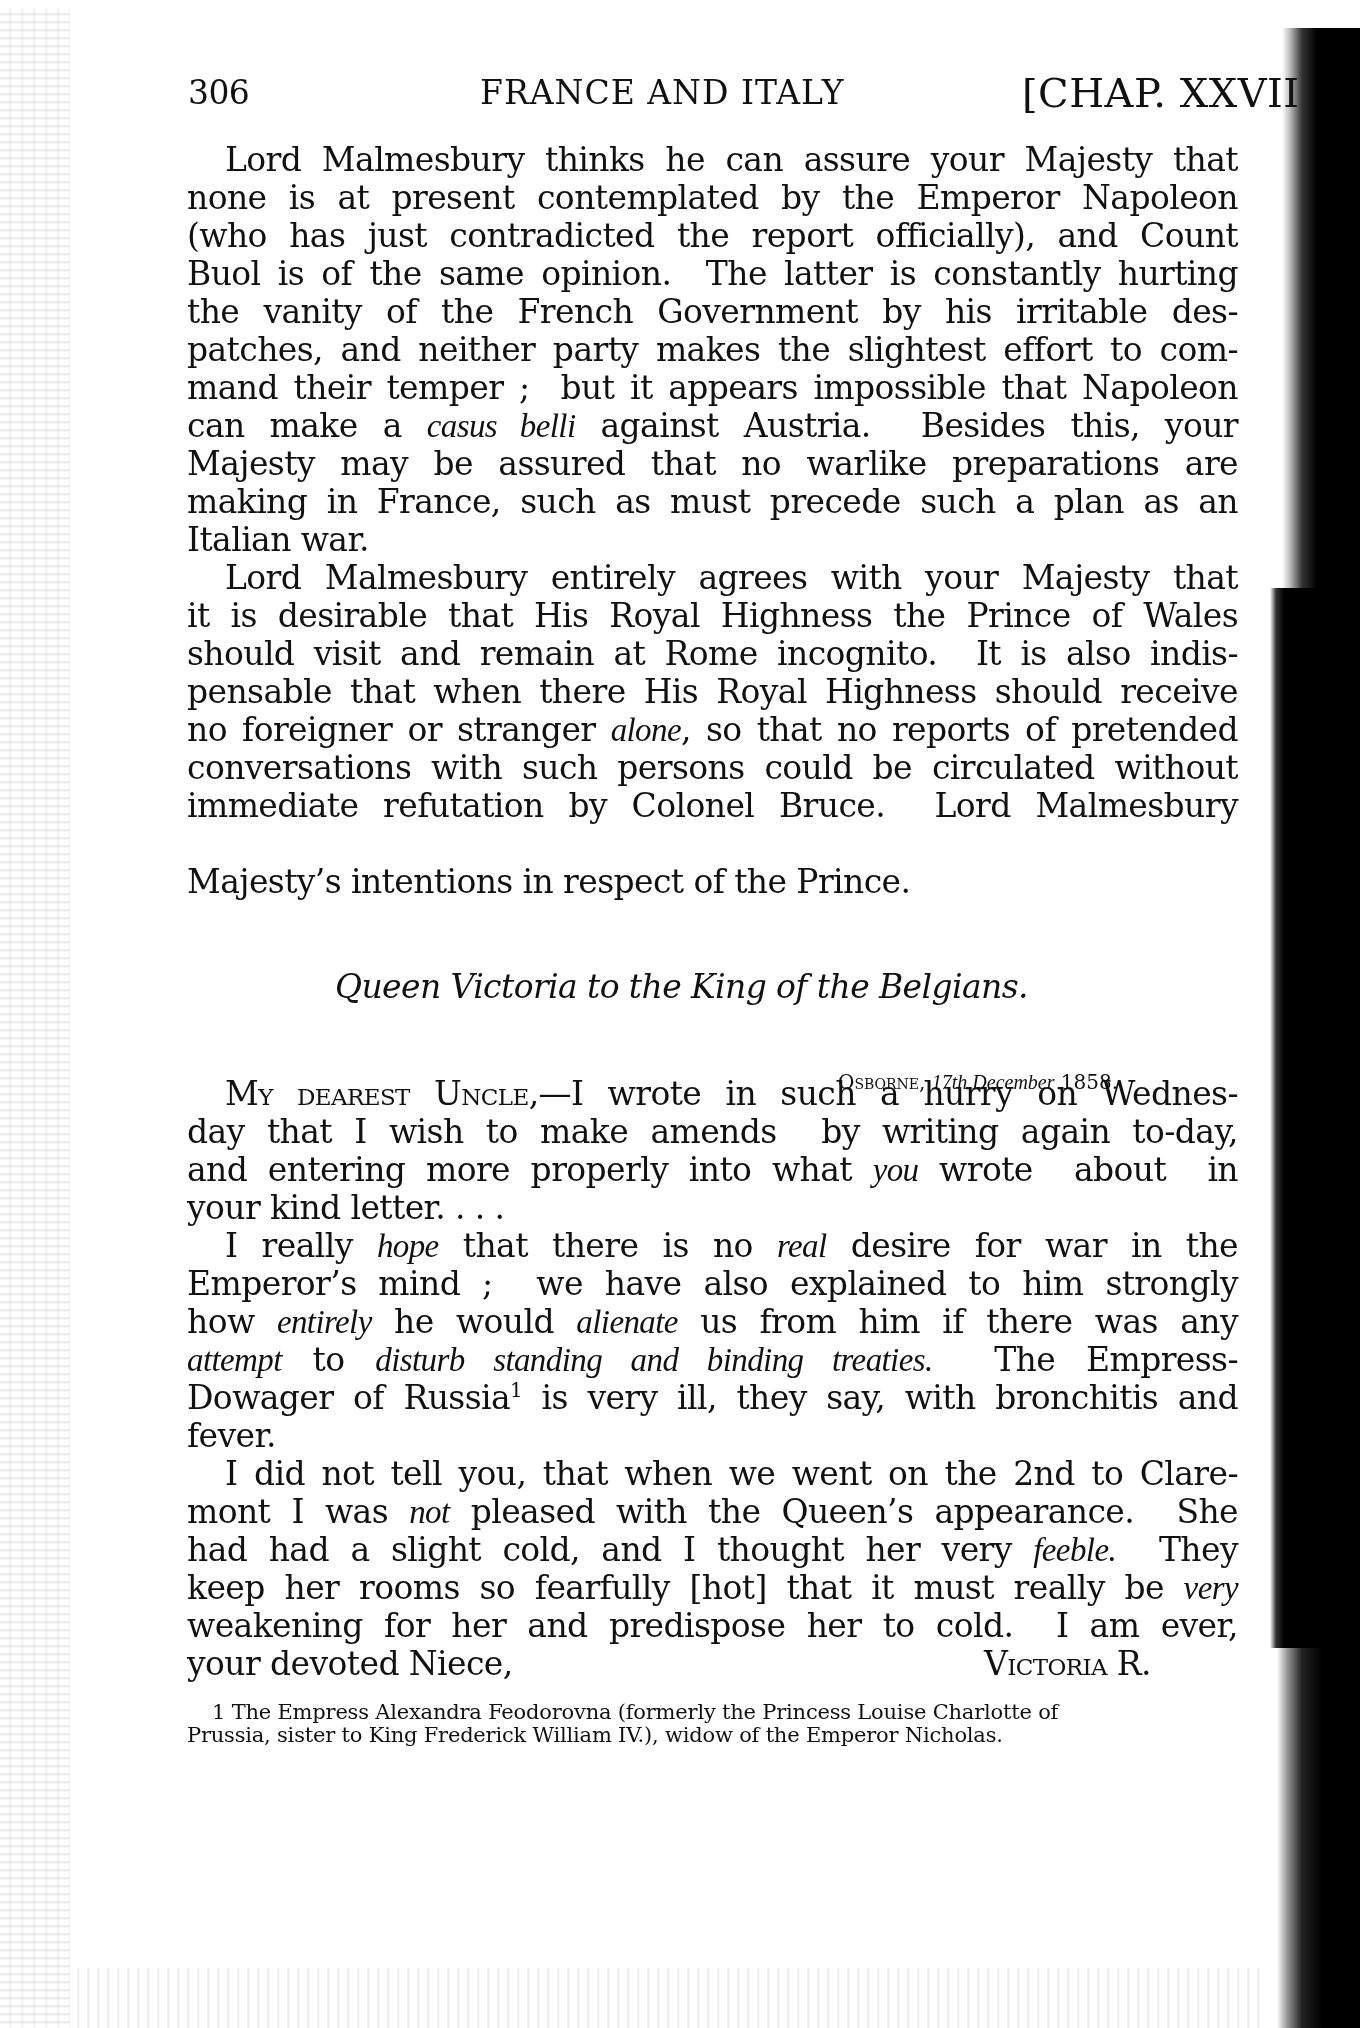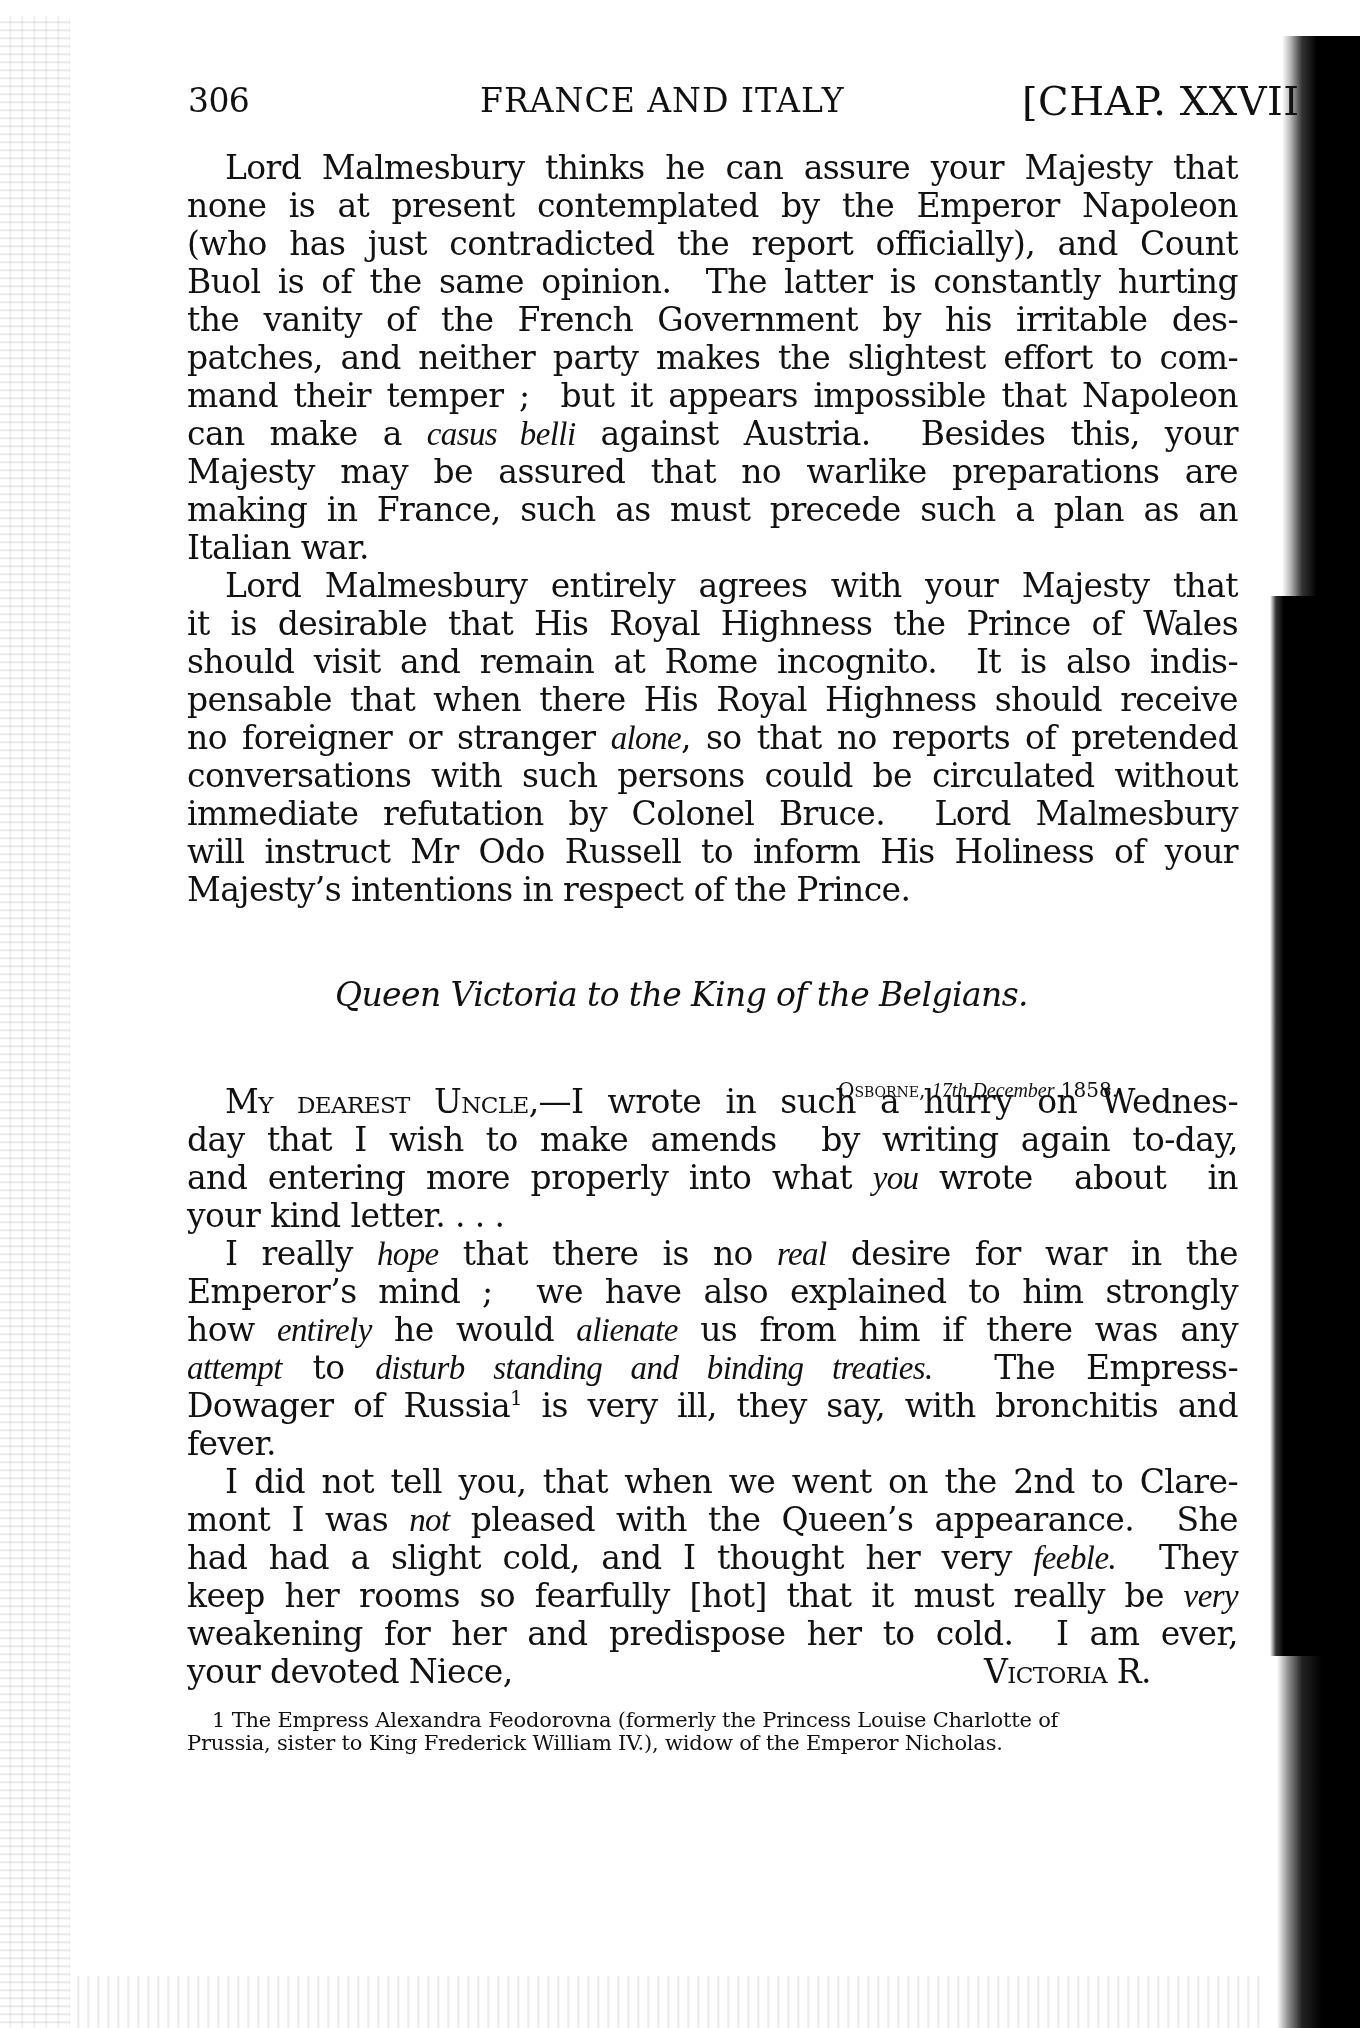--- a/index.html
+++ b/index.html
@@ -2,21 +2,21 @@
 <html><head>
 <meta charset="utf-8">
 <style>
   html, body { margin:0; padding:0; }
   body {
     width:1360px; height:2028px; position:relative; overflow:hidden;
     background:#ffffff;
     font-family:"DejaVu Serif", "Liberation Serif", serif;
     color:#111;
   }
-  .page { position:absolute; left:0; top:16px; width:1360px; height:1911px; }
+  .page { position:absolute; left:0; top:8px; width:1360px; height:1911px; }
   .left-edge {
     position:absolute; left:0; top:0; width:70px; height:2028px;
     background:
       repeating-linear-gradient(180deg, rgba(0,0,0,0.0) 0px, rgba(0,0,0,0.0) 5px, rgba(90,90,90,0.25) 6px, rgba(0,0,0,0) 8px),
       repeating-linear-gradient(90deg, rgba(0,0,0,0) 0px, rgba(0,0,0,0) 9px, rgba(110,110,110,0.18) 10px, rgba(0,0,0,0) 12px);
     opacity:0.7;
   }
   .right-edge {
     position:absolute; left:1262px; top:20px; width:98px; height:2008px;
     background: linear-gradient(90deg, #fff 0px, #ddd 6px, #222 18px, #000 30px, #000 98px);
@@ -80,21 +80,20 @@
   <div class="line body-line just" style="top:475px">making in France, such as must precede such a plan as an</div>
   <div class="line body-line" style="top:513px">Italian war.</div>
 
   <div class="line indent just" style="top:551px">Lord Malmesbury entirely agrees with your Majesty that</div>
   <div class="line body-line just" style="top:589px">it is desirable that His Royal Highness the Prince of Wales</div>
   <div class="line body-line just" style="top:627px">should visit and remain at Rome incognito.  It is also indis-</div>
   <div class="line body-line just" style="top:665px">pensable that when there His Royal Highness should receive</div>
   <div class="line body-line just" style="top:703px"><span>no foreigner or stranger </span><i>alone</i><span>, so that no reports of pretended</span></div>
   <div class="line body-line just" style="top:741px">conversations with such persons could be circulated without</div>
   <div class="line body-line just" style="top:779px">immediate refutation by Colonel Bruce.  Lord Malmesbury</div>
-  <div class="line body-line just" style="top:817px">will instruct Mr Odo Russell to inform His Holiness of your</div>
   <div class="line body-line" style="top:855px">Majesty’s intentions in respect of the Prince.</div>
 
   <div class="line letter-title">Queen Victoria to the King of the Belgians.</div>
   <div class="line dateline"><span class="sc">Osborne,</span> <i>17th December</i> <span>1858.</span></div>
 
   <div class="line indent just" style="top:1067px"><span class="sc">My dearest Uncle,</span><span>—I wrote in such a hurry on Wednes-</span></div>
   <div class="line body-line just" style="top:1143px"><span>and entering more properly into what </span><i>you</i><span> wrote  about  in</span></div>
   <div class="line body-line just" style="top:1105px">day that I wish to make amends  by writing again to-day,</div>
   <div class="line body-line" style="top:1181px">your kind letter. . . .</div>
 

